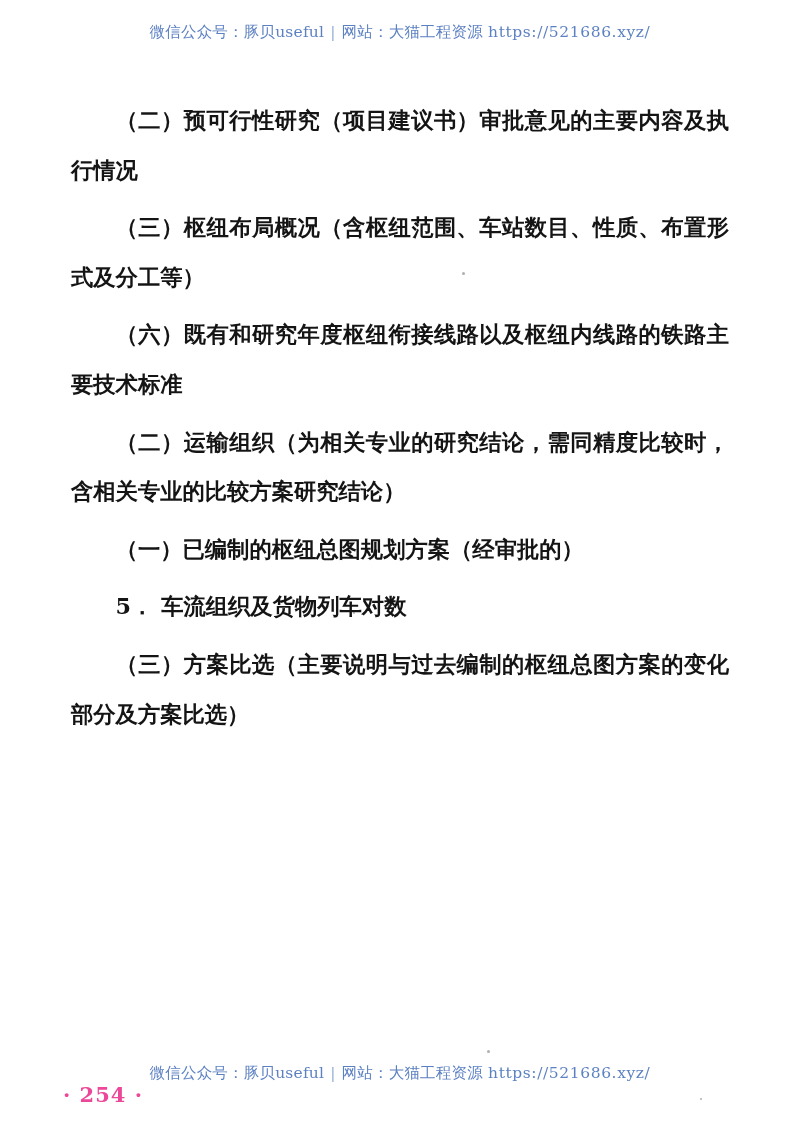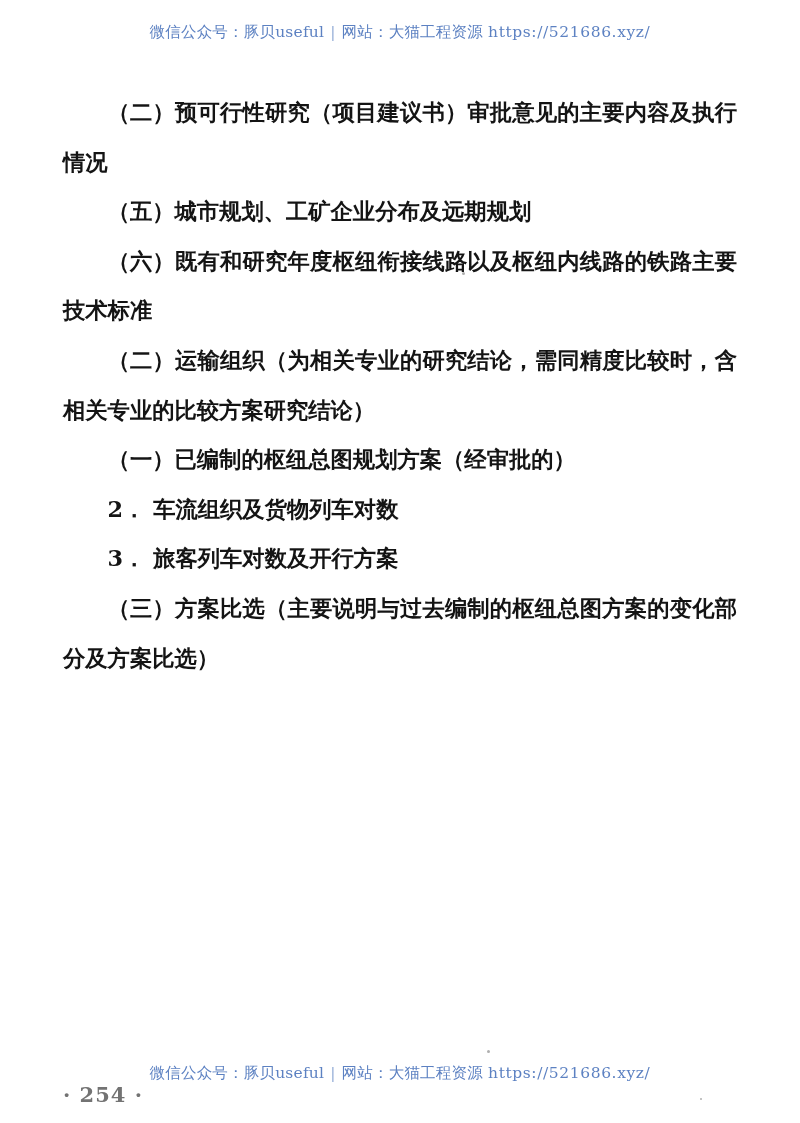--- a/index.html
+++ b/index.html
@@ -50,36 +50,36 @@
     width: 674px;
     color: #141414;
     font-size: 22.3px;
     line-height: 49.6px;
     font-family: "DejaVu Serif", "Liberation Serif", serif;
     font-weight: 700;
     text-align: justify;
     -webkit-font-smoothing: none;
   }
   #body-text p {
-    margin: 0;
+    margin: 8px;
     padding: 0;
     text-indent: 0;
     text-align: justify;
     text-justify: inter-ideograph;
   }
   #body-text p.indent {
     text-indent: 2em;
   }
 
   
   #page-number {
     position: absolute;
     left: 63px;
     top: 1082px;
-    color: #737373;
+    color: #ec4899;
     font-size: 21px;
     font-weight: 700;
     letter-spacing: 1px;
     font-family: "DejaVu Serif", "Liberation Serif", serif;
     white-space: nowrap;
   }
 
   
   .speck {
     position: absolute;
@@ -92,26 +92,25 @@
 <body>
 
 <div id="page">
 
   <div class="watermark" id="watermark-top">
     <span>微信公众号：</span><span>豚贝useful</span><span class="wm-sep">|</span><span>网站：</span><span>大猫工程资源</span>&nbsp;<span class="wm-url">https://521686.xyz/</span>
   </div>
 
   <div id="body-text">
       <p class="indent">（二）预可行性研究（项目建议书）审批意见的主要内容及执行情况</p>
-      <p class="indent">（五）城市规划、工矿企业分布及远期规划</p>
+      <p class="indent">（三）枢纽布局概况（含枢纽范围、车站数目、性质、布置形式及分工等）</p>
       <p class="indent">（六）既有和研究年度枢纽衔接线路以及枢纽内线路的铁路主要技术标准</p>
       <p class="indent">（二）运输组织（为相关专业的研究结论，需同精度比较时，含相关专业的比较方案研究结论）</p>
       <p class="indent">（一）已编制的枢纽总图规划方案（经审批的）</p>
-      <p class="indent">2． 车流组织及货物列车对数</p>
-      <p class="indent">3． 旅客列车对数及开行方案</p>
+      <p class="indent">5． 车流组织及货物列车对数</p>
       <p class="indent">（三）方案比选（主要说明与过去编制的枢纽总图方案的变化部分及方案比选）</p>
     </div>
 
   <div class="watermark" id="watermark-bottom">
     <span>微信公众号：</span><span>豚贝useful</span><span class="wm-sep">|</span><span>网站：</span><span>大猫工程资源</span>&nbsp;<span class="wm-url">https://521686.xyz/</span>
   </div>
 
   <div id="page-number">· 254 ·</div>
 
   <div class="speck" style="left:462px; top:272px; width:3px; height:3px;"></div>

